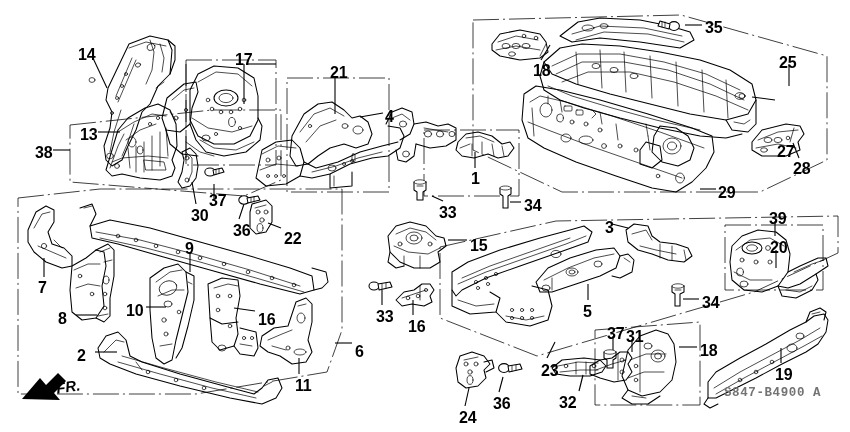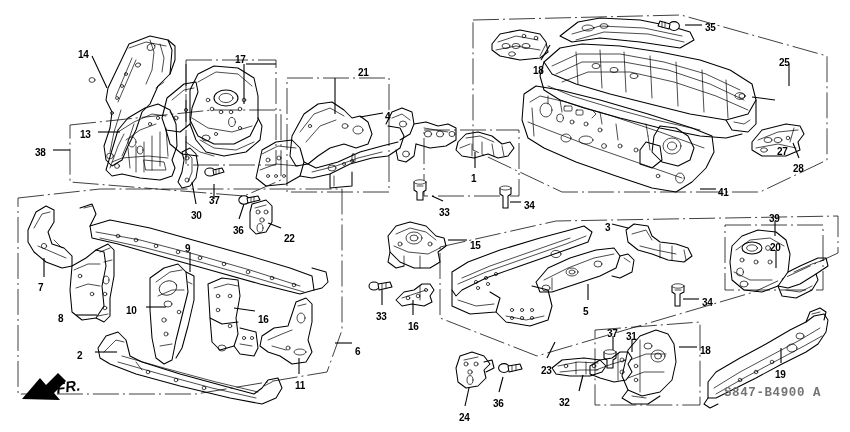--- a/index.html
+++ b/index.html
@@ -25,21 +25,21 @@
     position:absolute;
     left:0; top:0;
     width:850px;
     height:432px;
     pointer-events:none;
   }
   .callout{
     position:absolute;
     font-family:"Liberation Sans", sans-serif;
     font-weight:bold;
-    font-size:10px;
+    font-size:16px;
     line-height:14px;
     color:#000000;
     white-space:nowrap;
     pointer-events:auto;
     letter-spacing:-0.2px;
   }
   .partno{
     position:absolute;
     font-family:"Liberation Mono", monospace;
     font-weight:bold;
@@ -699,37 +699,37 @@
 
     <g>
       <path class="blk" d="M22,399 L40,378 L46,385 L58,373 L66,381 L54,393 L60,400 Z"></path>
     </g>
 
   </svg>
 
   <div class="calloutLayer" id="callouts">
       <div class="callout" style="left: 78px; top: 48px;">14</div>
       <div class="callout" style="left: 235px; top: 53px;">17</div>
-      <div class="callout" style="left: 330px; top: 66px; margin-left: 28px;">21</div>
+      <div class="callout" style="left: 330px; top: 66px;">21</div>
       <div class="callout" style="left: 80px; top: 128px;">13</div>
       <div class="callout" style="left: 35px; top: 146px;">38</div>
       <div class="callout" style="left: 385px; top: 110px;">4</div>
       <div class="callout" style="left: 471px; top: 172px;">1</div>
       <div class="callout" style="left: 191px; top: 209px;">30</div>
       <div class="callout" style="left: 209px; top: 194px;">37</div>
       <div class="callout" style="left: 233px; top: 224px;">36</div>
       <div class="callout" style="left: 284px; top: 232px;">22</div>
       <div class="callout" style="left: 439px; top: 206px;">33</div>
       <div class="callout" style="left: 524px; top: 199px;">34</div>
       <div class="callout" style="left: 705px; top: 21px;">35</div>
       <div class="callout" style="left: 533px; top: 64px;">18</div>
       <div class="callout" style="left: 779px; top: 56px;">25</div>
       <div class="callout" style="left: 777px; top: 97px; margin-top: 48px;">27</div>
       <div class="callout" style="left: 793px; top: 162px;">28</div>
-      <div class="callout" style="left: 718px; top: 186px;">41</div>
+      <div class="callout" style="left: 718px; top: 186px;">29</div>
       <div class="callout" style="left: 38px; top: 281px;">7</div>
       <div class="callout" style="left: 185px; top: 242px;">9</div>
       <div class="callout" style="left: 58px; top: 312px;">8</div>
       <div class="callout" style="left: 126px; top: 304px;">10</div>
       <div class="callout" style="left: 258px; top: 313px;">16</div>
       <div class="callout" style="left: 77px; top: 349px;">2</div>
       <div class="callout" style="left: 295px; top: 379px;">11</div>
       <div class="callout" style="left: 355px; top: 345px;">6</div>
       <div class="callout" style="left: 470px; top: 239px;">15</div>
       <div class="callout" style="left: 376px; top: 310px;">33</div>

